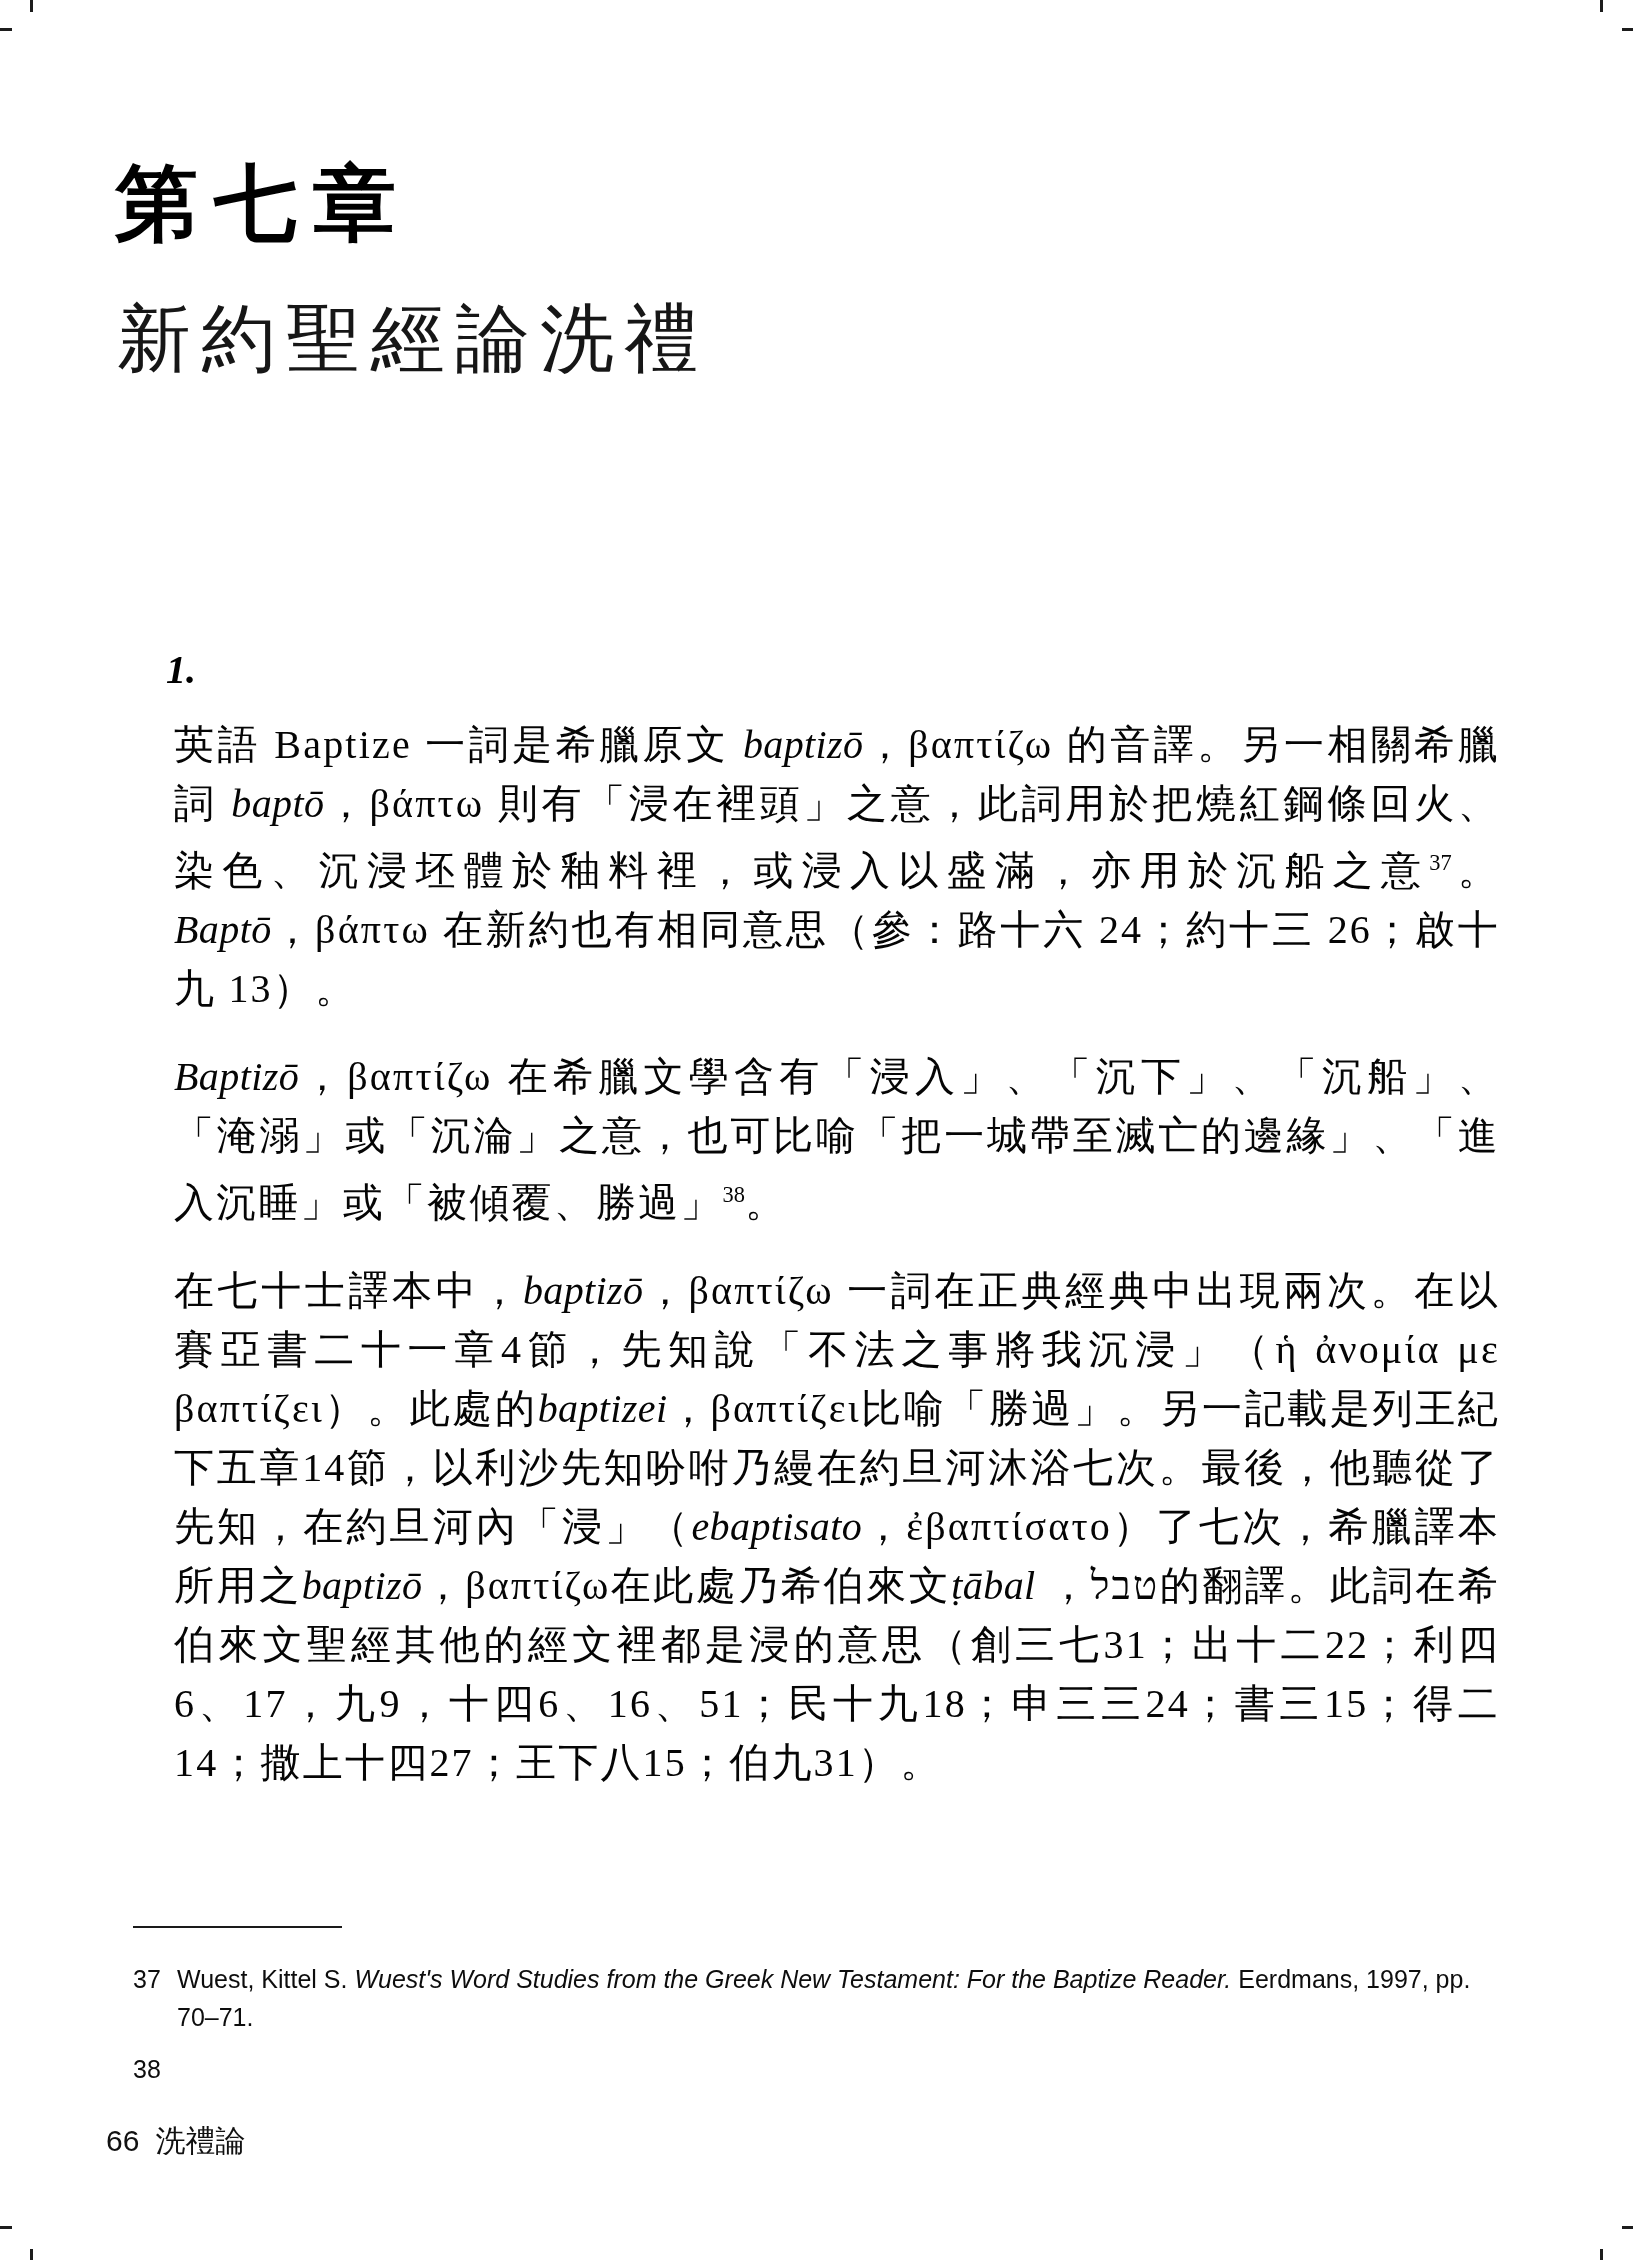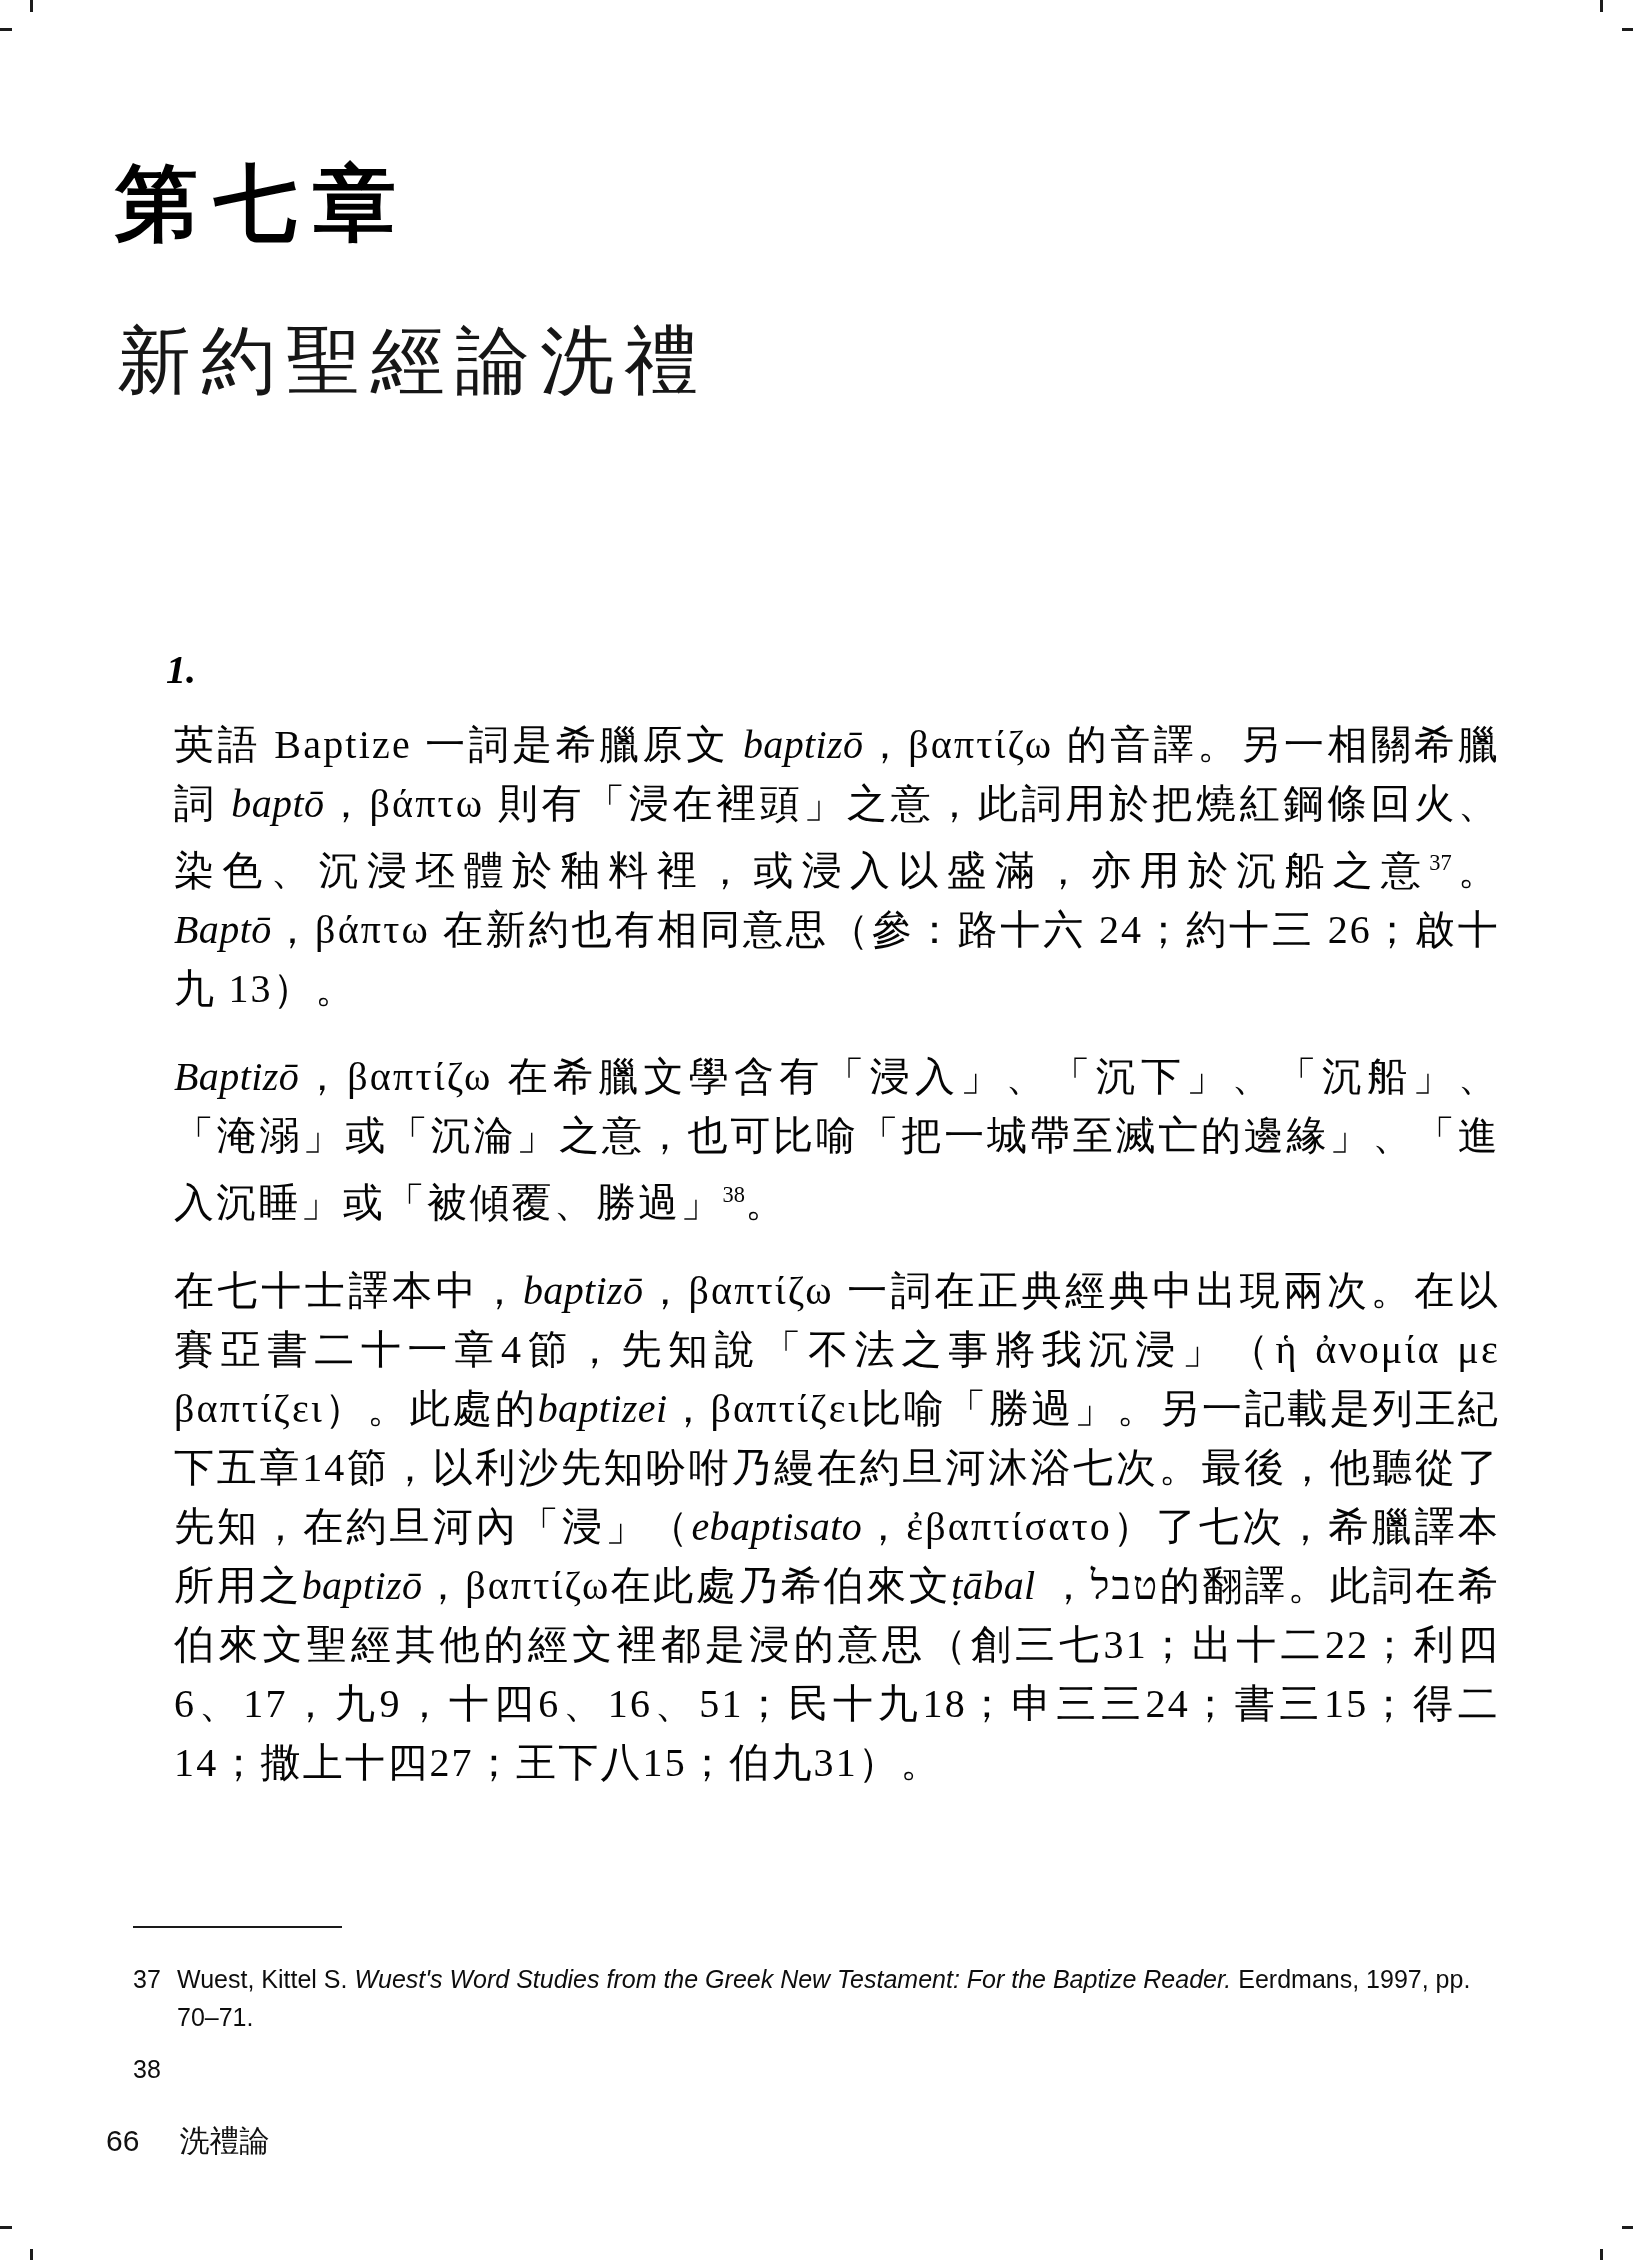--- a/index.html
+++ b/index.html
@@ -33,21 +33,21 @@
     font-family: "Liberation Sans", "DejaVu Sans", sans-serif;
     font-weight: 900;
     font-size: 83px;
     letter-spacing: 16px;
     color: #000;
     line-height: 1.1;
     text-align: right;
   }
   .chapter-title {
     position: absolute;
-    left: 117px; top: 318px;
+    left: 117px; top: 296px;
     font-family: "Liberation Sans", "DejaVu Sans", sans-serif;
     font-weight: 200;
     font-size: 74px;
     letter-spacing: 10.6px;
     color: #161616;
     line-height: 1.15;
   }
 
   
   .section-heading {
@@ -113,21 +113,21 @@
   .footnotes .seg-i { letter-spacing: 0; }
 
   
   .page-footer {
     position: absolute;
     left: 106px; top: 2121px;
     font-family: "Liberation Sans", "DejaVu Sans", sans-serif;
     font-size: 30px;
     color: #111;
     display: flex;
-    gap: 40px;
+    gap: 16px;
     align-items: baseline;
   }
 </style>
 </head>
 <body>
 
 <div class="crop v tl-v"></div>
 <div class="crop h tl-h"></div>
 <div class="crop v tr-v"></div>
 <div class="crop h tr-h"></div>

